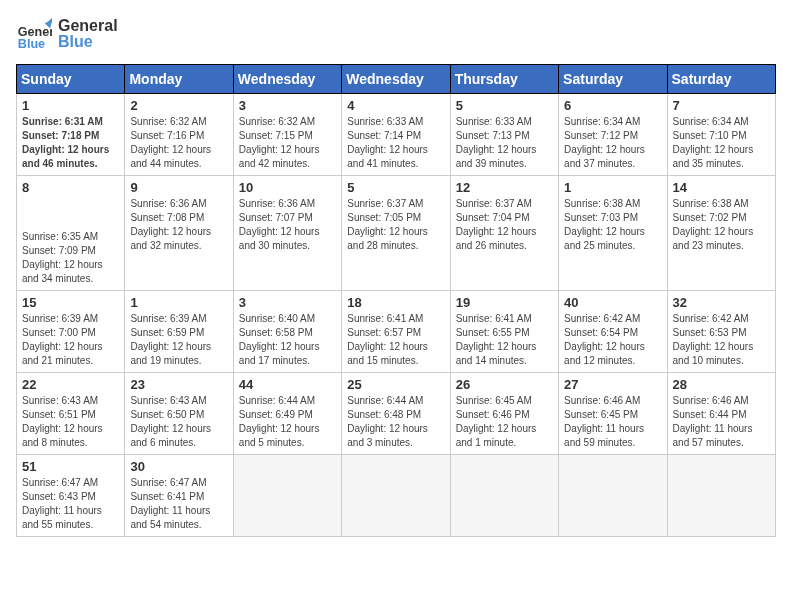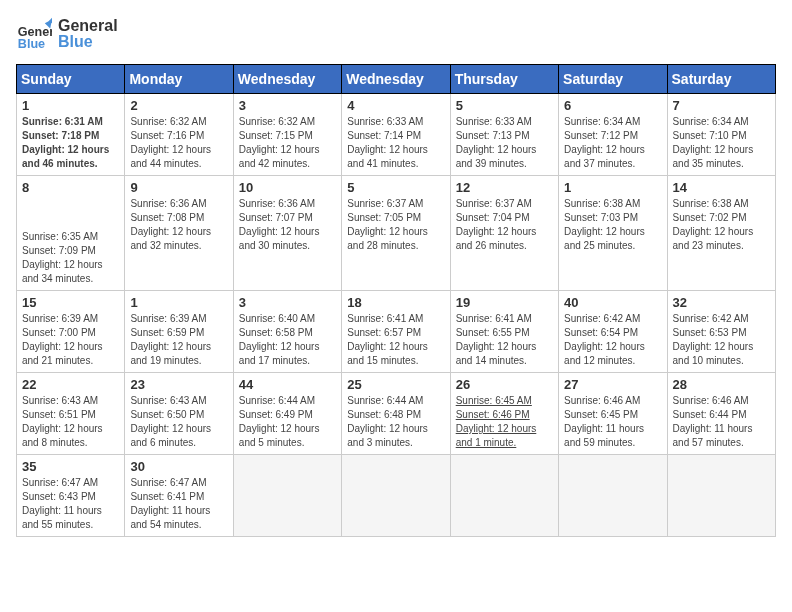--- a/index.html
+++ b/index.html
@@ -288,21 +288,21 @@
         </td>
         <td>
           <span class="day-num">25</span>
           <div class="day-info" style="white-space: pre-line;">Sunrise: 6:44 AM
 Sunset: 6:48 PM
 Daylight: 12 hours
 and 3 minutes.</div>
         </td>
         <td>
           <span class="day-num">26</span>
-          <div class="day-info" style="white-space: pre-line; text-decoration: underline;">Sunrise: 6:45 AM
+          <div class="day-info" style="white-space: pre-line;">Sunrise: 6:45 AM
 Sunset: 6:46 PM
 Daylight: 12 hours
 and 1 minute.</div>
         </td>
         <td>
           <span class="day-num">27</span>
           <div class="day-info" style="white-space: pre-line;">Sunrise: 6:46 AM
 Sunset: 6:45 PM
 Daylight: 11 hours
 and 59 minutes.</div>
@@ -310,21 +310,21 @@
         <td>
           <span class="day-num">28</span>
           <div class="day-info" style="white-space: pre-line;">Sunrise: 6:46 AM
 Sunset: 6:44 PM
 Daylight: 11 hours
 and 57 minutes.</div>
         </td>
       </tr>
       <tr>
         <td>
-          <span class="day-num">35</span>
+          <span class="day-num">51</span>
           <div class="day-info" style="white-space: pre-line;">Sunrise: 6:47 AM
 Sunset: 6:43 PM
 Daylight: 11 hours
 and 55 minutes.</div>
         </td>
         <td>
           <span class="day-num">30</span>
           <div class="day-info" style="white-space: pre-line;">Sunrise: 6:47 AM
 Sunset: 6:41 PM
 Daylight: 11 hours

